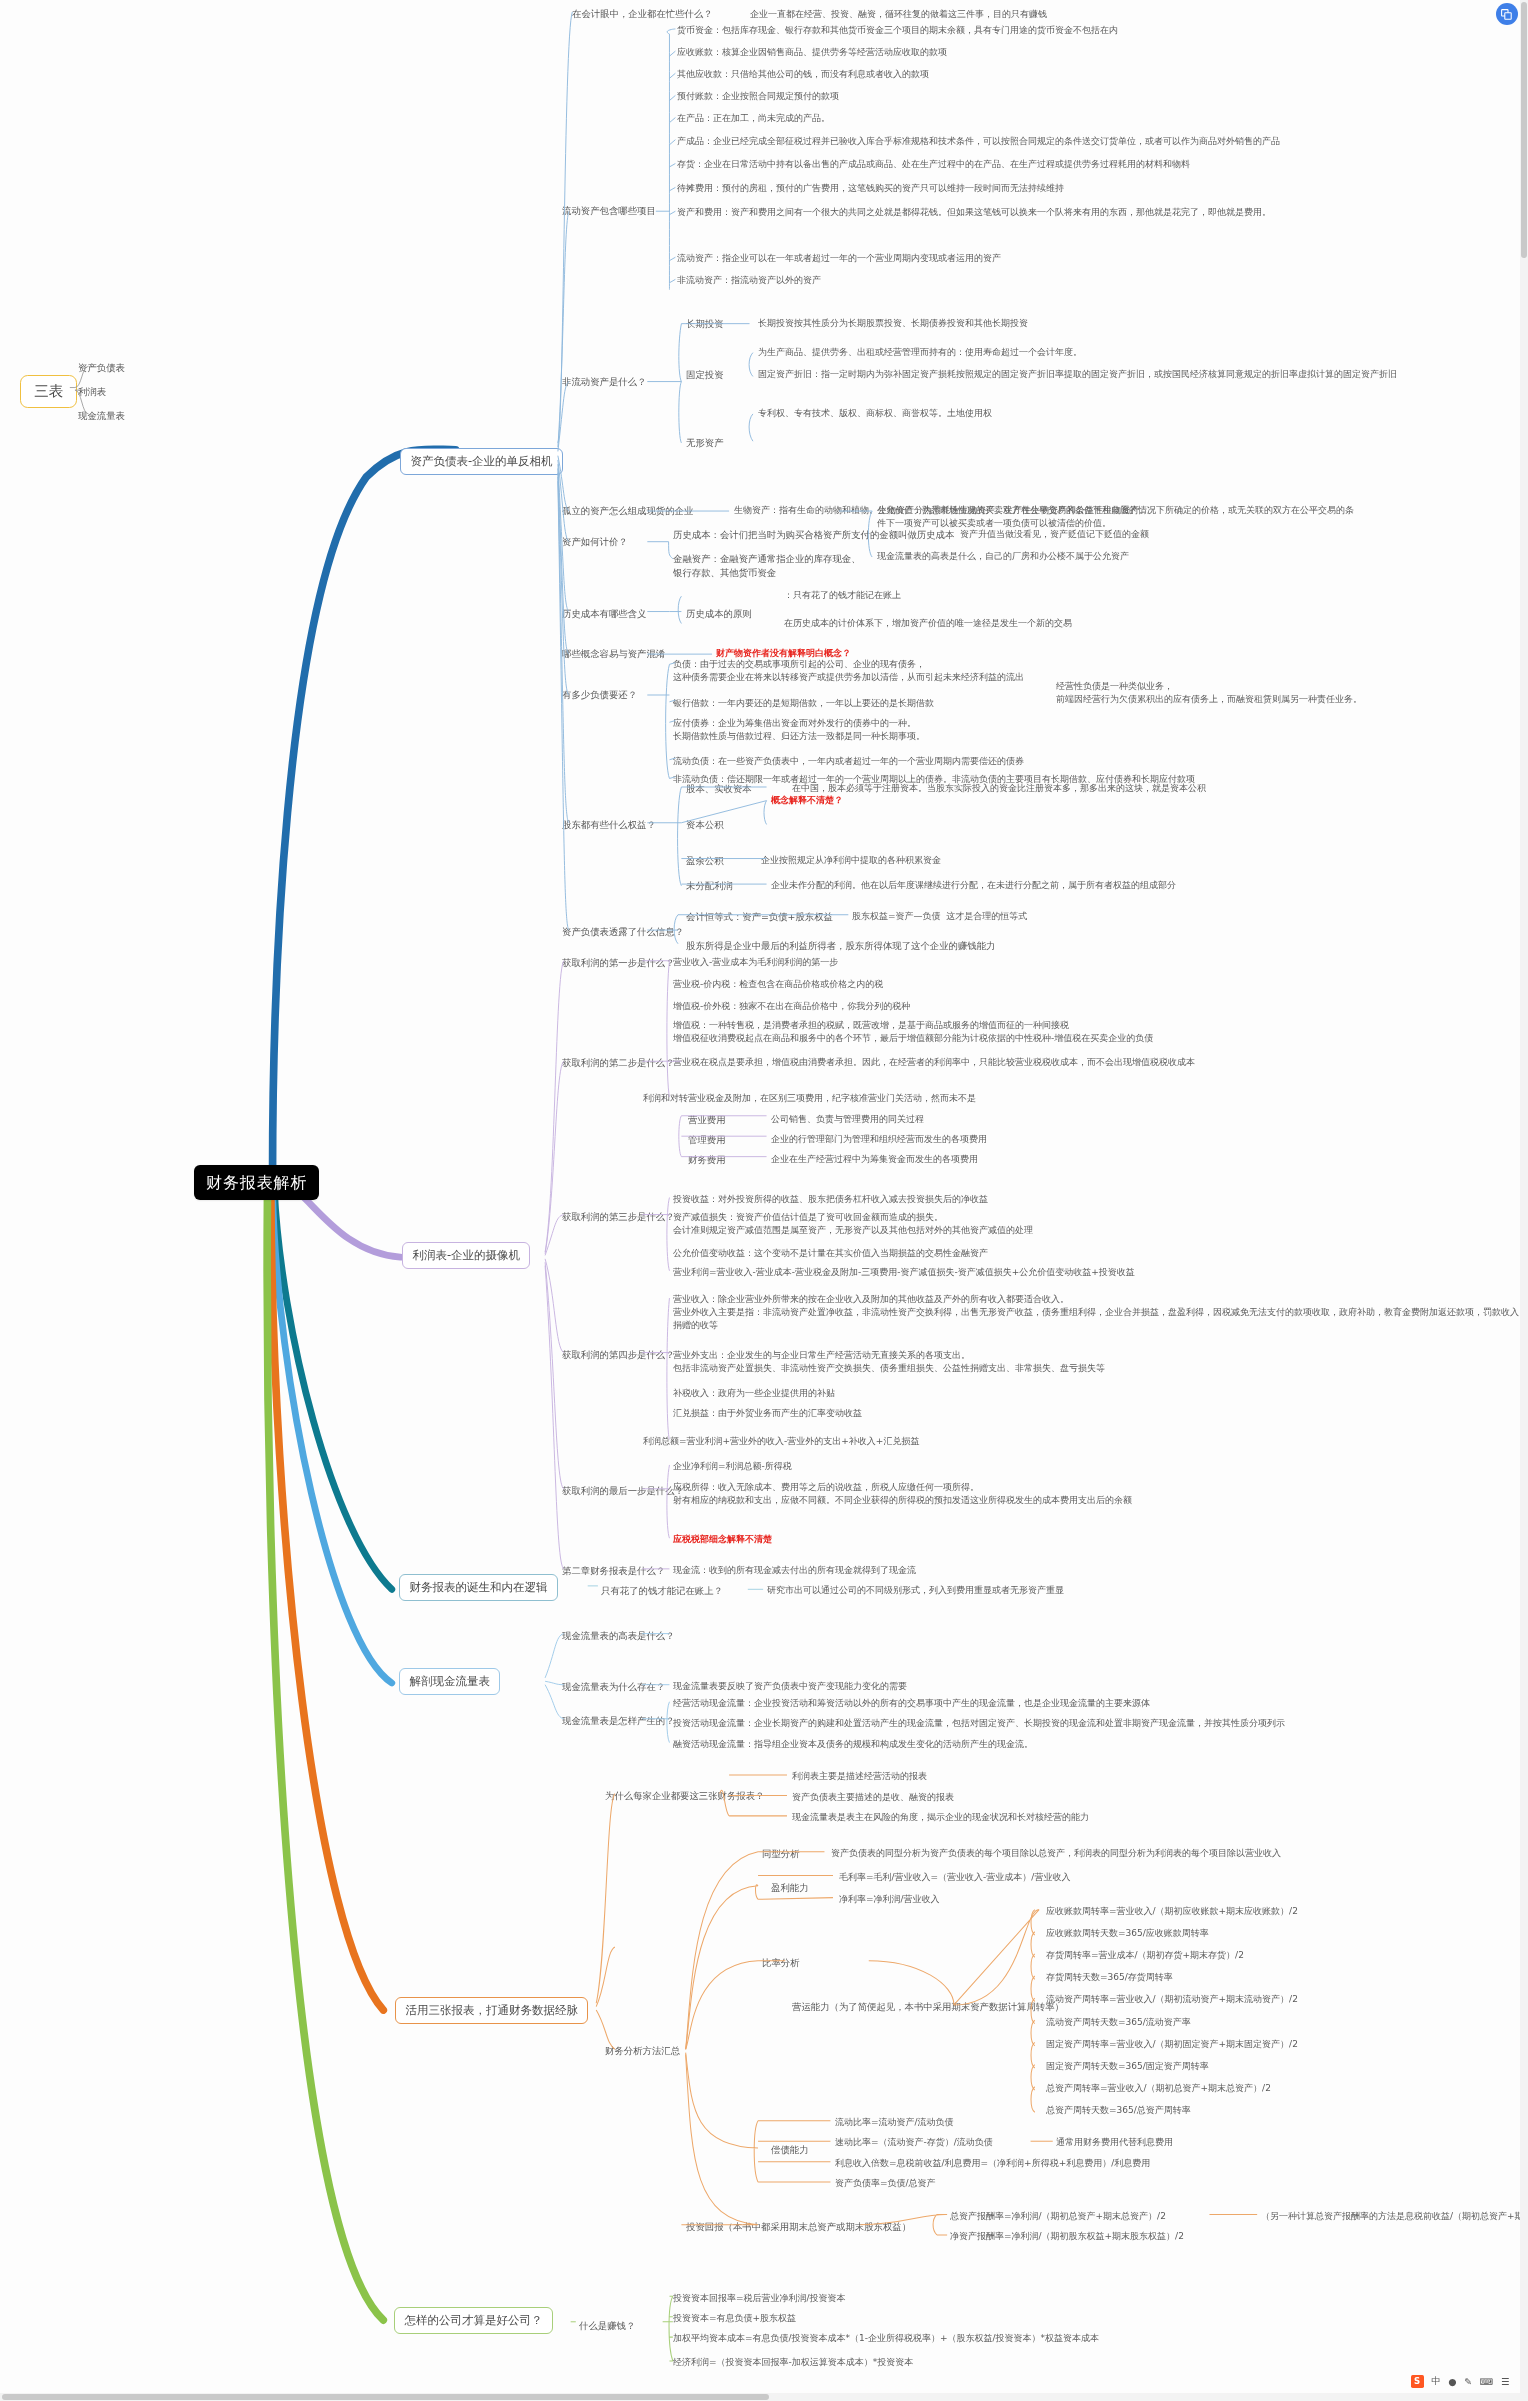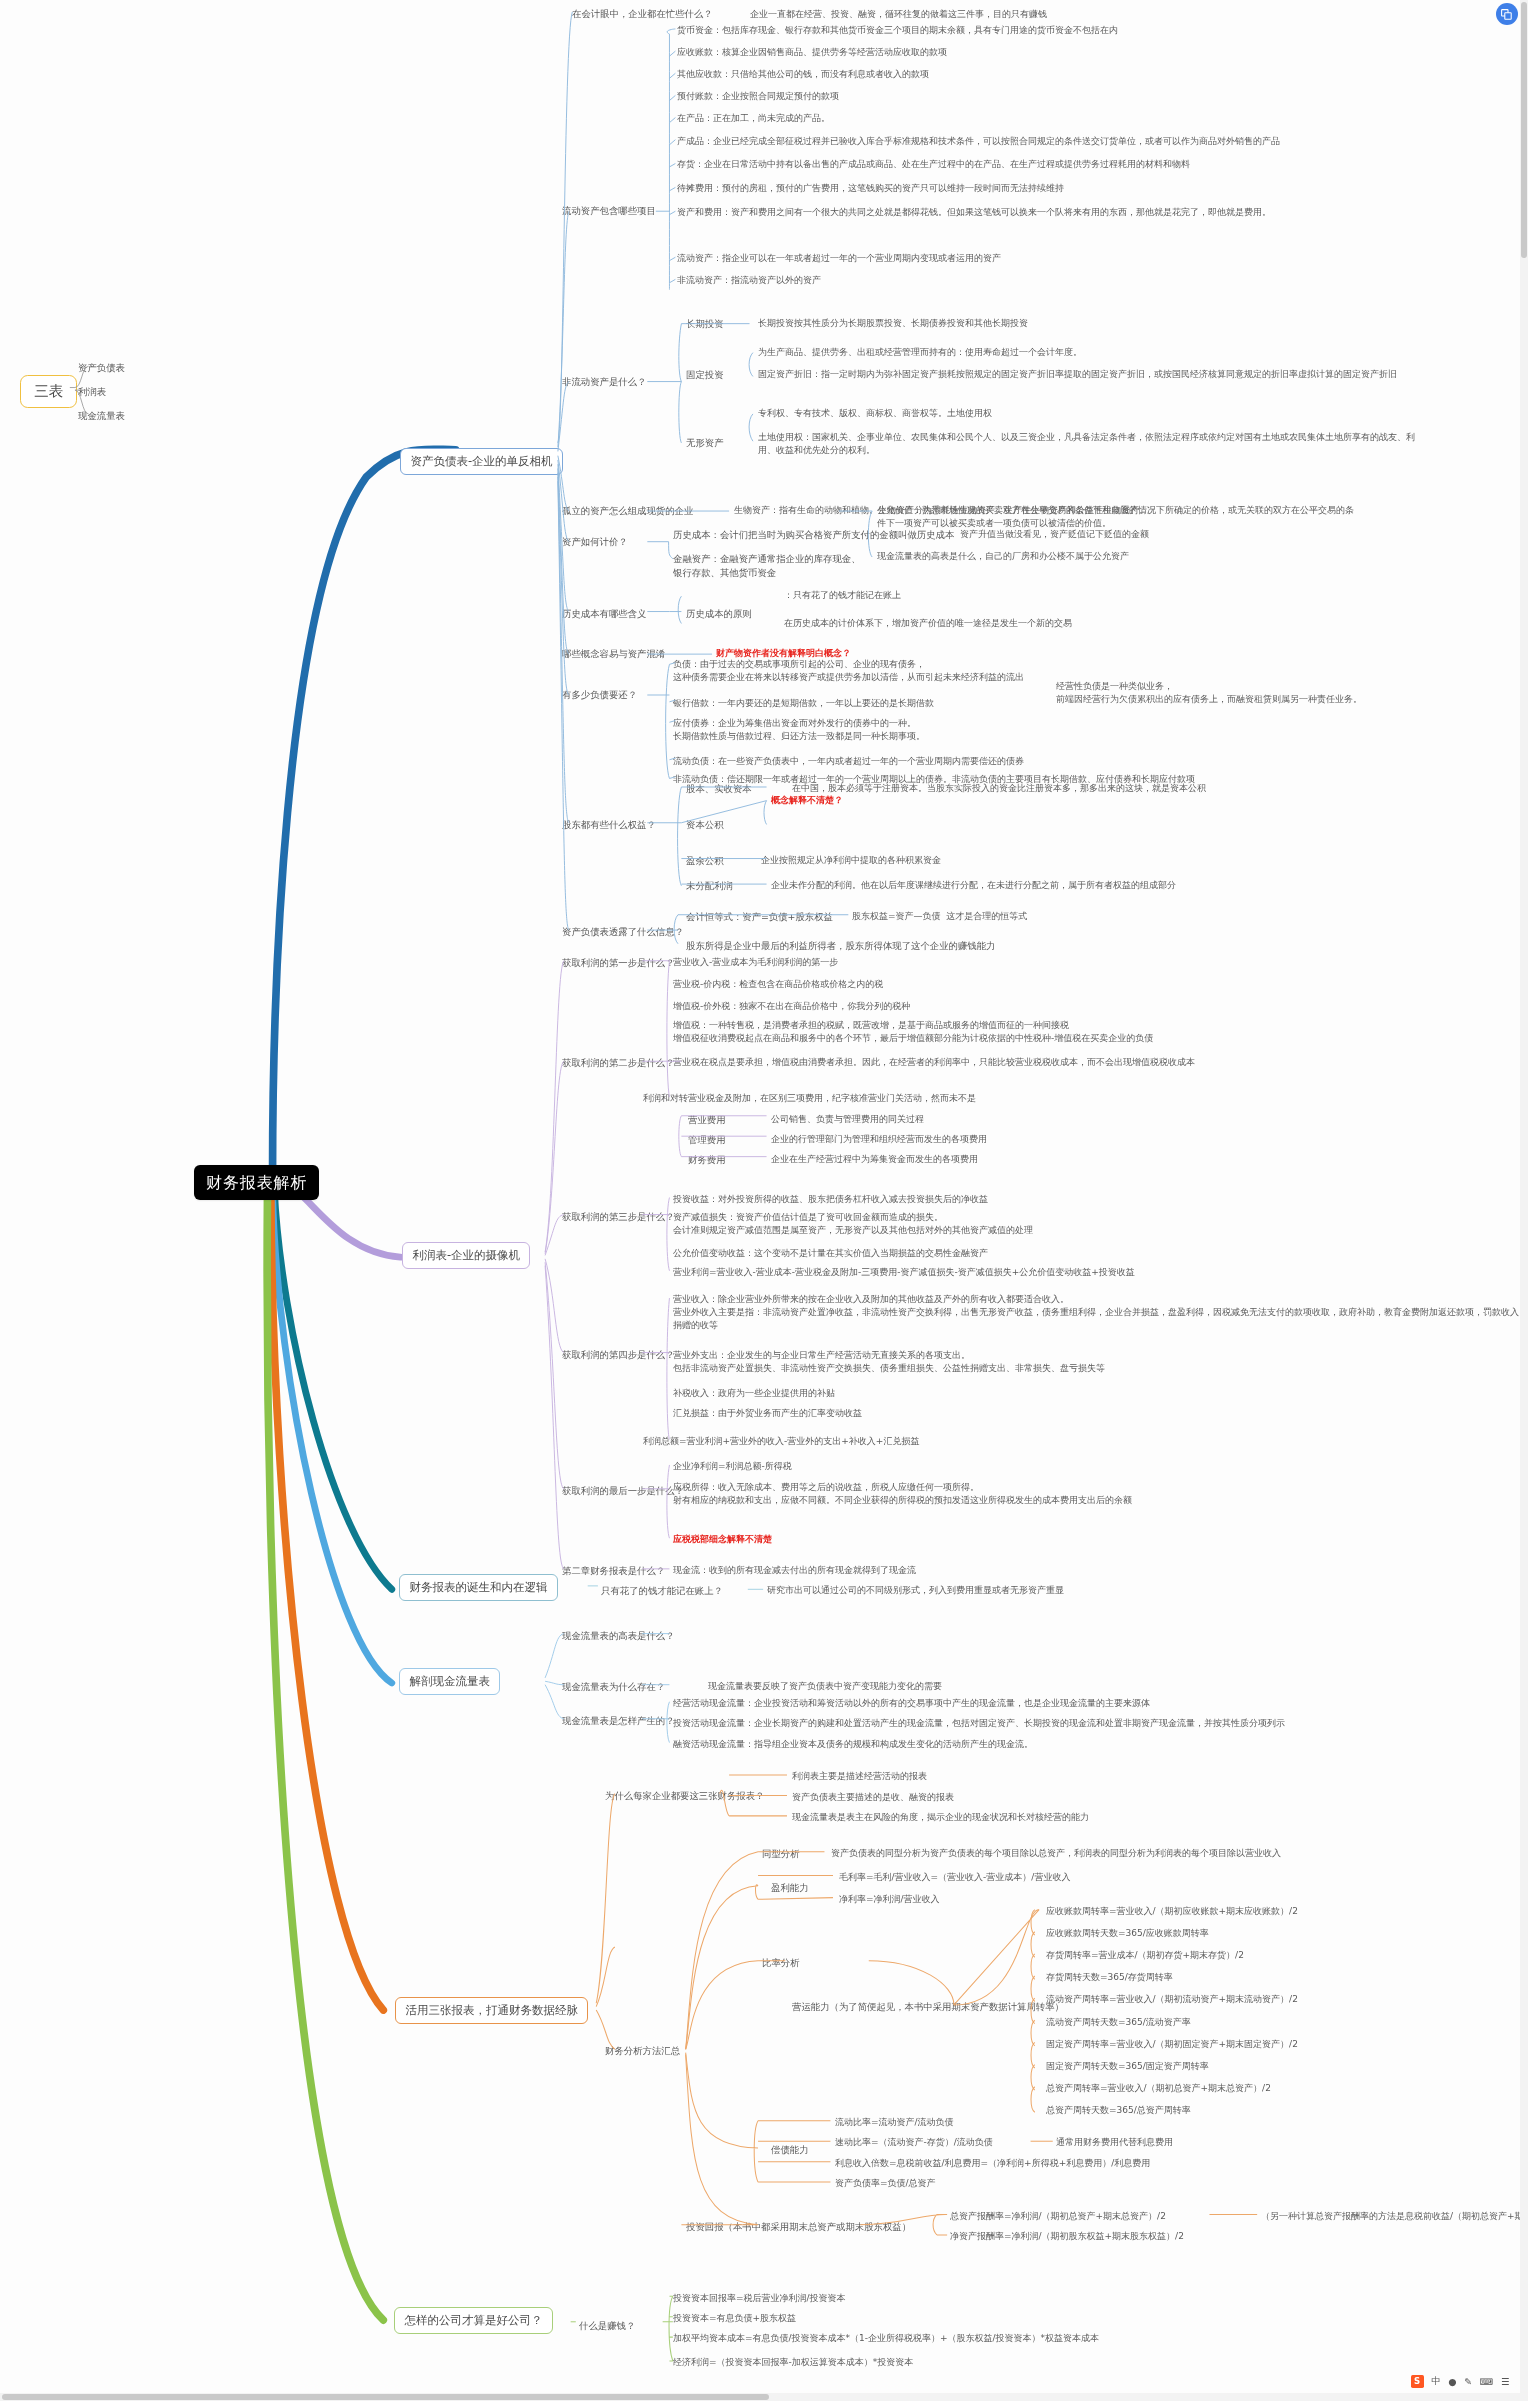--- a/index.html
+++ b/index.html
@@ -111,21 +111,20 @@
   <div class="node leaf" style="left:677px;top:274px;">非流动资产：指流动资产以外的资产</div>
 
   <div class="node sub" style="left:562px;top:375px;">非流动资产是什么？</div>
   <div class="node sub" style="left:686px;top:317px;">长期投资</div>
   <div class="node leaf" style="left:758px;top:317px;">长期投资按其性质分为长期股票投资、长期债券投资和其他长期投资</div>
   <div class="node sub" style="left:686px;top:368px;">固定投资</div>
   <div class="node leaf" style="left:758px;top:346px;">为生产商品、提供劳务、出租或经营管理而持有的：使用寿命超过一个会计年度。</div>
   <div class="node leaf wrap" style="left:758px;top:368px;max-width:664px;">固定资产折旧：指一定时期内为弥补固定资产损耗按照规定的固定资产折旧率提取的固定资产折旧，或按国民经济核算同意规定的折旧率虚拟计算的固定资产折旧</div>
   <div class="node sub" style="left:686px;top:436px;">无形资产</div>
   <div class="node leaf" style="left:758px;top:407px;">专利权、专有技术、版权、商标权、商誉权等。土地使用权</div>
-  <div class="node leaf wrap" style="left:758px;top:431px;max-width:673px;">土地使用权：国家机关、企事业单位、农民集体和公民个人、以及三资企业，凡具备法定条件者，依照法定程序或依约定对国有土地或农民集体土地所享有的战友、利用、收益和优先处分的权利。</div>
 
   <div class="node sub" style="left:562px;top:504px;">孤立的资产怎么组成现货的企业</div>
   <div class="node leaf" style="left:734px;top:504px;">生物资产：指有生命的动物和植物。生物资产分为消耗性生物资产、生产性生物资产和公益性生物资产。</div>
 
   <div class="node sub" style="left:562px;top:535px;">资产如何计价？</div>
   <div class="node sub" style="left:673px;top:528px;">历史成本：会计们把当时为购买合格资产所支付的金额叫做历史成本</div>
   <div class="node leaf" style="left:960px;top:528px;">资产升值当做没看见，资产贬值记下贬值的金额</div>
   <div class="node sub wrap" style="left:673px;top:552px;">金融资产：金融资产通常指企业的库存现金、
 银行存款、其他货币资金</div>
   <div class="node leaf wrap" style="left:877px;top:504px;max-width:477px;">公允价值：熟悉市场情况的买卖双方在公平交易的条件下和自愿的情况下所确定的价格，或无关联的双方在公平交易的条件下一项资产可以被买卖或者一项负债可以被清偿的价值。</div>
@@ -209,21 +208,21 @@
   <div class="node sub" style="left:562px;top:1564px;">第二章财务报表是什么？</div>
   <div class="node leaf" style="left:673px;top:1564px;">现金流：收到的所有现金减去付出的所有现金就得到了现金流</div>
 
   <div class="node topic teal" style="left:399px;top:1574px;">财务报表的诞生和内在逻辑</div>
   <div class="node sub" style="left:601px;top:1584px;">只有花了的钱才能记在账上？</div>
   <div class="node leaf" style="left:767px;top:1584px;">研究市出可以通过公司的不同级别形式，列入到费用重显或者无形资产重显</div>
 
   <div class="node topic lblue" style="left:399px;top:1668px;">解剖现金流量表</div>
   <div class="node sub" style="left:562px;top:1629px;">现金流量表的高表是什么？</div>
   <div class="node sub" style="left:562px;top:1680px;">现金流量表为什么存在？</div>
-  <div class="node leaf" style="left:708px;top:1680px;">现金流量表要反映了资产负债表中资产变现能力变化的需要</div>
+  <div class="node leaf" style="left:673px;top:1680px;">现金流量表要反映了资产负债表中资产变现能力变化的需要</div>
   <div class="node sub" style="left:562px;top:1714px;">现金流量表是怎样产生的？</div>
   <div class="node leaf" style="left:673px;top:1697px;">经营活动现金流量：企业投资活动和筹资活动以外的所有的交易事项中产生的现金流量，也是企业现金流量的主要来源体</div>
   <div class="node leaf" style="left:673px;top:1717px;">投资活动现金流量：企业长期资产的购建和处置活动产生的现金流量，包括对固定资产、长期投资的现金流和处置非期资产现金流量，并按其性质分项列示</div>
   <div class="node leaf" style="left:673px;top:1738px;">融资活动现金流量：指导组企业资本及债务的规模和构成发生变化的活动所产生的现金流。</div>
 
   <div class="node topic orange" style="left:395px;top:1997px;">活用三张报表，打通财务数据经脉</div>
 
   <div class="node sub" style="left:605px;top:1789px;">为什么每家企业都要这三张财务报表？</div>
   <div class="node leaf" style="left:792px;top:1770px;">利润表主要是描述经营活动的报表</div>
   <div class="node leaf" style="left:792px;top:1791px;">资产负债表主要描述的是收、融资的报表</div>

